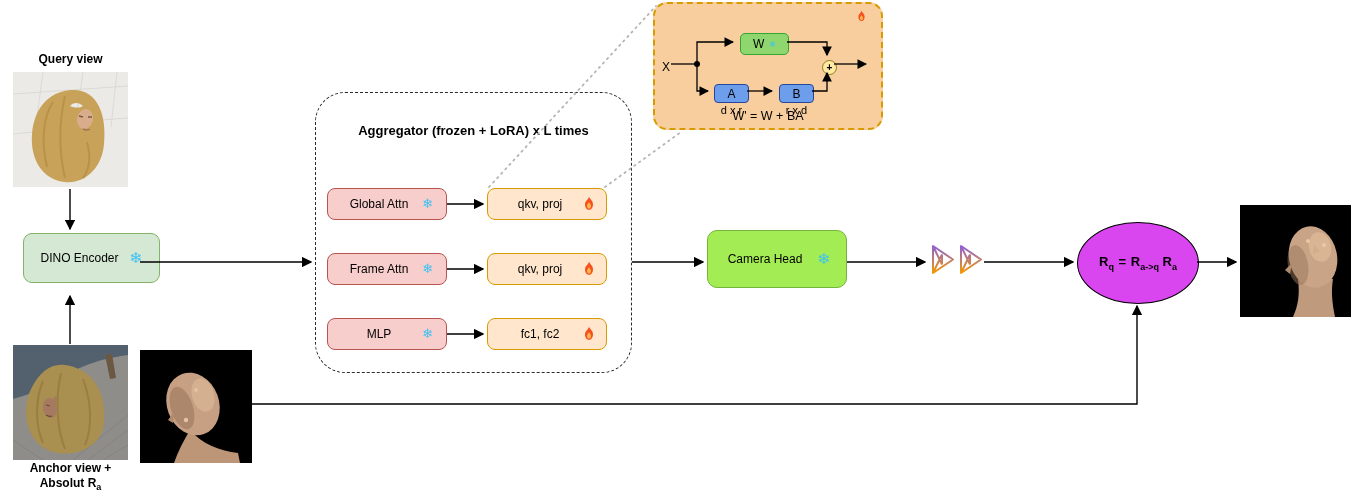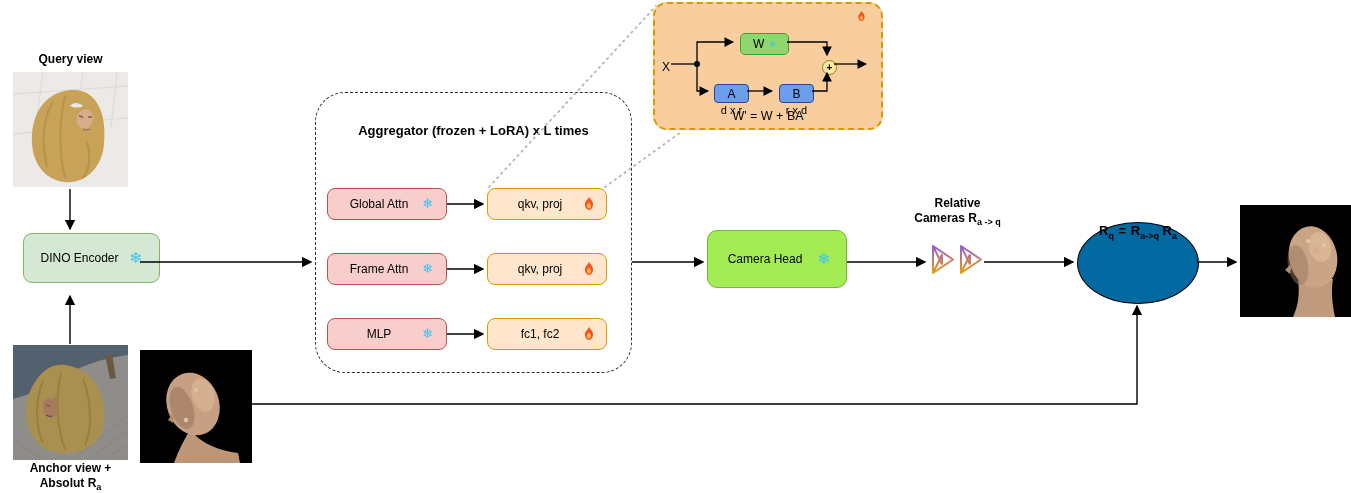--- a/index.html
+++ b/index.html
@@ -30,22 +30,22 @@
   .dimlbl{position:absolute;font-size:11px;text-align:center;}
   .snow{color:#3EC1F3;font-family:"DejaVu Sans", sans-serif;font-weight:normal;}
   .snow-r{position:absolute;right:13px;top:50%;transform:translateY(-52%);font-size:13px;}
   .flame-r{position:absolute;right:10px;top:50%;transform:translateY(-50%);line-height:0;}
   .pluscircle{
     position:absolute;width:13px;height:13px;border-radius:50%;
     background:#FFE9A3;border:1.5px solid #8A7D1C;display:flex;align-items:center;justify-content:center;
     font-size:10px;font-weight:bold;line-height:0;
   }
   .ellipse{
-    position:absolute;border:1px solid #000;border-radius:50%;background:#0369a1;
-    display:flex;justify-content:center;font-weight:bold;font-size:13px;
+    position:absolute;border:1px solid #000;border-radius:50%;background:#d946ef;
+    display:flex;align-items:center;justify-content:center;font-weight:bold;font-size:13px;
   }
   sub.s{font-size:9px;font-weight:bold;}
   .eqline{font-size:12.5px;text-align:center;position:absolute;left:0;right:0;}
   .photo{position:absolute;line-height:0;}
   svg{display:block;}
   .overlay{position:absolute;left:0;top:0;pointer-events:none;}
 </style>
 </head>
 <body>
 
@@ -195,24 +195,20 @@
     </div>
 
     <div class="eqline" style="bottom:5px;">W' = W + BA</div>
   </div>
 
   <div class="node limebox" style="left:707px;top:230px;width:140px;height:58px;">
     <span style="margin-right:24px;">Camera Head</span>
     <span class="snow snow-r" style="right:16px;font-size:15px;">❄</span>
   </div>
 
-  <div class="abs lbl" style="left:895px;top:196px;width:125px;">
-    <div>Relative</div>
-    <div><span>Cameras R</span><sub class="s">a -&gt; q</sub></div>
-  </div>
 
   <span class="abs" style="left:930px;top:244px;line-height:0;">
     <svg width="26" height="31" viewBox="0 0 26 31">
       <path d="M3,2 L3,29 L23,15.5 Z M3,2 L12,20.5 M3,29 L12,10.5 M12,10.5 L12,20.5" fill="none" stroke="url(#frustumGrad)" stroke-width="2" stroke-linejoin="round"></path>
     </svg>
   </span>
   <span class="abs" style="left:958px;top:244px;line-height:0;">
     <svg width="26" height="31" viewBox="0 0 26 31">
       <path d="M3,2 L3,29 L23,15.5 Z M3,2 L12,20.5 M3,29 L12,10.5 M12,10.5 L12,20.5" fill="none" stroke="url(#frustumGrad)" stroke-width="2" stroke-linejoin="round"></path>
     </svg>

